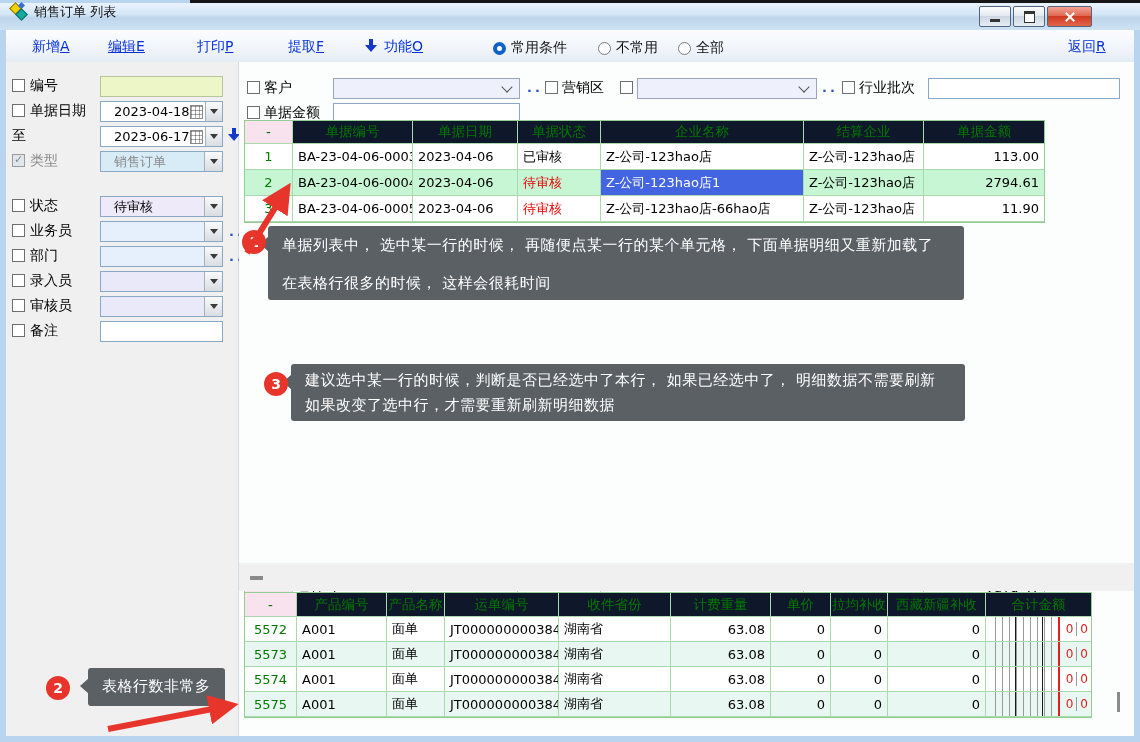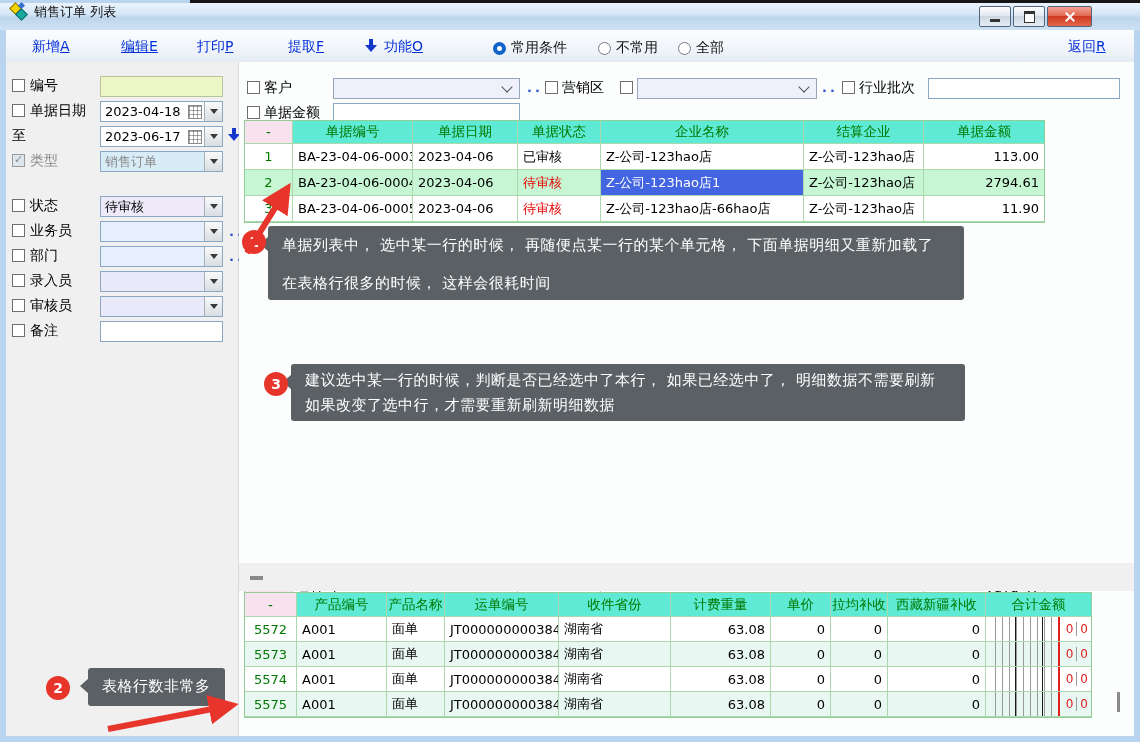--- a/index.html
+++ b/index.html
@@ -40,37 +40,37 @@
   
   .left-panel{left:6px;top:62px;width:232px;height:674px;background:#f0f0f0;border-right:1px solid #d5dbe2;}
   .content{left:239px;top:62px;width:895px;height:674px;background:#fbfefd;}
   .bottom-border{left:0;top:736px;width:1140px;height:6px;background:#b9d4ee;}
   
   .cb{position:absolute;width:13px;height:13px;background:#fff;border:1px solid #6e6e6e;box-sizing:border-box;}
   .cb.checked-dis{background:#dfe7ee;border-color:#9a9a9a;color:#8a8a8a;font-size:11px;line-height:10px;text-align:center;}
   .flabel{position:absolute;font-size:14px;color:#000;white-space:nowrap;}
   .flabel.dis{color:#8a8a8a;}
   .field{position:absolute;height:21px;border:1px solid #8aa8c4;background:#fff;box-sizing:border-box;display:flex;align-items:center;font-size:13px;}
-  .field .txt{padding-left:4px;white-space:nowrap;}
+  .field .txt{padding-left:13px;white-space:nowrap;}
   .field .fill{flex:1;}
   .cal{width:12px;height:12px;border:1px solid #8a8a8a;margin-right:2px;
     background:linear-gradient(#fff,#fff),repeating-linear-gradient(90deg,#aaa 0 1px,transparent 1px 4px),repeating-linear-gradient(#aaa 0 1px,transparent 1px 4px);
     background-blend-mode:multiply;}
   .dbtn{width:17px;align-self:stretch;border-left:1px solid #a7afb7;background:linear-gradient(#fafafa,#d8dde2);
     display:flex;align-items:center;justify-content:center;}
   .tri{width:0;height:0;border:4px solid transparent;border-top:5px solid #3a3a3a;margin-top:4px;}
   .chev{width:7px;height:7px;border-right:1.5px solid #555;border-bottom:1.5px solid #555;transform:rotate(45deg);margin:-3px 8px 0 auto;}
   .dots{position:absolute;color:#2a52c8;font-size:13px;letter-spacing:3px;font-weight:bold;}
   
   .gtable{position:absolute;border:1px solid #94cc96;background:#fff;}
   .grow{display:flex;}
   .gc{box-sizing:border-box;border-right:1px solid #abd8ad;border-bottom:1px solid #abd8ad;
     display:flex;align-items:center;padding:0 5px;white-space:nowrap;overflow:hidden;font-size:13px;}
   .grow .gc:last-child{border-right:none;}
-  .ghead .gc{justify-content:center;color:#007800;background:#5eead4;font-size:13.5px;}
+  .ghead .gc{justify-content:center;color:#007800;background:#0f172a;font-size:13.5px;}
   .ghead .gc.first{background:#f8e2ee;}
   .rownum{justify-content:center;color:#007800;}
   .num{justify-content:flex-end;}
   .red{color:#e80000;}
   .mrow-sel{background:#c6f6d4;}
   .cell-sel{background:#4365e1 !important;color:#fff;}
   .alt{background:#e9f7f2;}
   
   .c0{width:48px;}.c1{width:120px;}.c2{width:105px;}.c3{width:83px;}.c4{width:203px;}.c5{width:120px;}.c6{width:120px;}
   .mh{height:23px;}.mr{height:26px;}
@@ -119,21 +119,21 @@
     <div class="wbtn close">
         <span class="g-x">
           <i></i>
           <i></i>
         </span>
       </div>
   </div>
 
   <div class="abs toolbar">
     <span class="tool-link" style="left:26px;"><span>新增</span><u>A</u></span>
-    <span class="tool-link" style="left:115px;text-decoration:underline;"><span>编辑</span><u>E</u></span>
+    <span class="tool-link" style="left:102px;text-decoration:underline;"><span>编辑</span><u>E</u></span>
     <span class="tool-link" style="left:191px;"><span>打印</span><u>P</u></span>
     <span class="tool-link" style="left:282px;"><span>提取</span><u>F</u></span>
     <span class="dn-arrow" style="left:359px;top:9px;">
         <span class="stem"></span>
         <span class="head"></span>
       </span>
     <span class="tool-link" style="left:378px;"><span>功能</span><u>O</u></span>
     <span class="radio sel" style="left:487px;">
         <span class="dot"></span>
         <span>常用条件</span>

